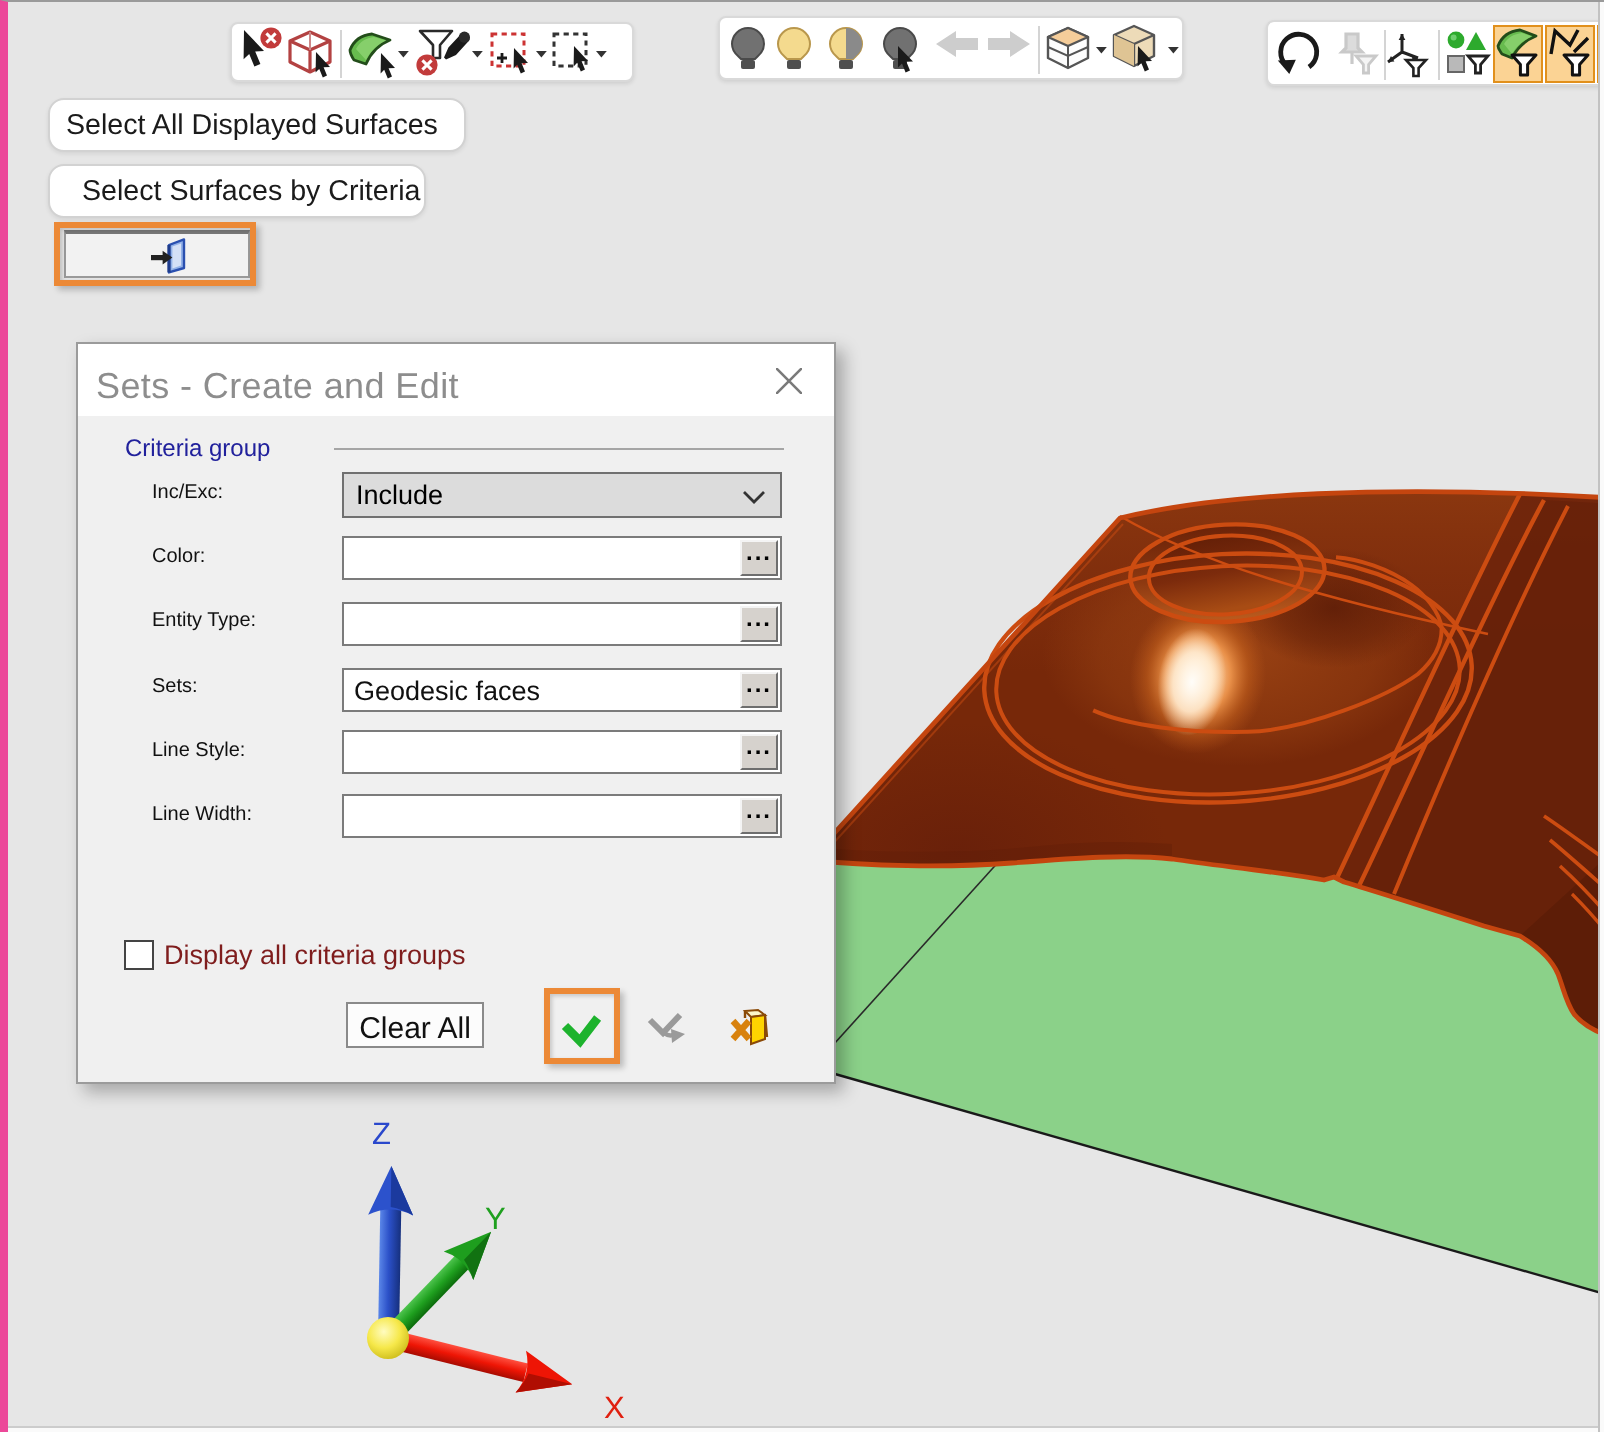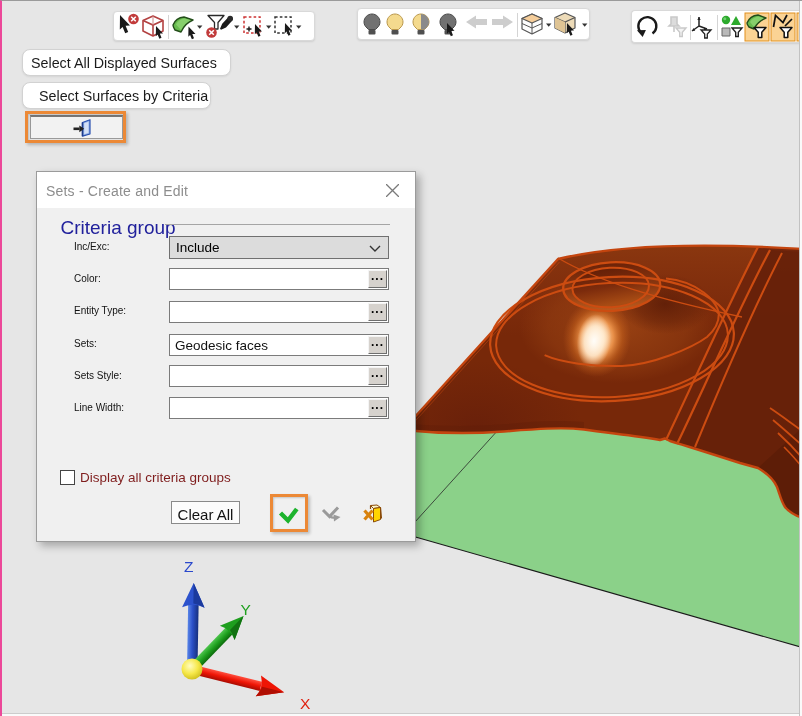--- a/index.html
+++ b/index.html
@@ -1,19 +1,19 @@
 <!DOCTYPE html>
 <html><head>
 <meta charset="utf-8">
 <style>
 * { margin:0; padding:0; box-sizing:border-box; }
 html,body { width:802px; height:716px; overflow:hidden; }
 body { font-family:"Liberation Sans", sans-serif; background:#e6e6e6; position:relative; }
 #stage { position:absolute; left:0; top:0; width:802px; height:716px;
-  border-top:1px solid #9a9a9a; border-left:2px solid #ec4899; background:#e6e6e6; }
+  border-top:1px solid #9a9a9a; border-left:4px solid #ec4899; background:#e6e6e6; }
 #rightedge { position:absolute; right:0; top:0; width:3px; height:716px;
   background:#fafafa; border-left:1px solid #c2c2c2; z-index:30; }
 #botedge { position:absolute; left:0; bottom:0; width:802px; height:3px;
   background:#fafafa; border-top:1px solid #cccccc; z-index:29; }
 .tbar { position:absolute; background:#fff; border:1px solid #d9d9d9; border-radius:4px;
   box-shadow:0 1px 2px rgba(0,0,0,0.10); z-index:5; }
 #tb1 { left:111px; top:10px; width:202px; height:30px; }
 #tb2 { left:355px; top:7px;  width:233px; height:32px; padding-top:1px; }
 #tb3 { left:629px; top:9px;  width:169px; height:33px; border-right:none; border-radius:4px 0 0 4px; padding-top:1px; }
 .cmdbtn { position:absolute; background:#fff; border:1px solid #d2d2d2; border-radius:8px;
@@ -23,22 +23,22 @@
 #btn2 { left:20px; top:81px; width:189px; height:27px;padding-left:16px; }
 #exitbtn { position:absolute; left:27.5px; top:113.5px; width:93px; height:24px; background:#f2f2f2;
   border:1px solid #9a9a9a; border-top:2px solid #787878; z-index:5; }
 .orange { position:absolute; border:3.5px solid #ec8936; z-index:6; background:transparent; box-shadow:2px 2px 3px rgba(0,0,0,0.22), inset 1px 1px 2px rgba(0,0,0,0.18); }
 #obox1 { left:22.5px; top:109.5px; width:101px; height:32px; }
 #obox2 { left:267.5px; top:492.5px; width:38px; height:38px; z-index:12; }
 #dlg { position:absolute; left:34px; top:170px; width:380px; height:371px;
   background:#f0f0f0; border:1px solid #9b9b9b; z-index:10;
   box-shadow:4px 4px 8px rgba(0,0,0,0.28); }
 #dlgtitle { position:absolute; left:0; top:0; width:100%; height:36px; background:#fff; }
-#dlgtitle span { position:absolute; left:9px; top:10.5px; font-size:14px; color:#8d8d8d; letter-spacing:0.2px; }
-#grouplbl { position:absolute; left:23.5px; top:45px; font-size:19px; color:#21219c; }
+#dlgtitle span { position:absolute; left:9px; top:10.5px; font-size:18px; color:#8d8d8d; letter-spacing:0.2px; }
+#grouplbl { position:absolute; left:23.5px; top:45px; font-size:12px; color:#21219c; }
 #groupline { position:absolute; left:128px; top:52px; width:225px; height:1px; background:#a5a5a5; }
 .rowlbl { position:absolute; left:37px; font-size:10px; color:#111; }
 .field { position:absolute; left:132px; width:220px; height:22px; background:#fff;
   border:1px solid #7b7b7b; font-size:13.5px; color:#111; padding:3px 2px 0 5px; }
 .dots { position:absolute; width:19px; height:18px; right:1px; top:1px;
   background:#d6d2cd; border:1px solid; border-color:#f4f4f4 #6e6e6e #6e6e6e #f4f4f4;
   color:#000; font-size:12px; line-height:10px; text-align:center; font-weight:bold; letter-spacing:1px;}
 #combo { position:absolute; left:132px; top:64px; width:220px; height:23px;
   background:#dcdcdc; border:1px solid #707070; font-size:13.5px; color:#000; padding:3px 11px 0 6px;}
 #combo svg { position:absolute; right:7px; top:8px; }
@@ -310,21 +310,21 @@
     <div class="rowlbl" style="top:101px">Color:</div>
     <div class="field" style="top:96px">
         <div class="dots">...</div>
       </div>
     <div class="rowlbl" style="top:133px">Entity Type:</div>
     <div class="field" style="top:129px">
         <div class="dots">...</div>
       </div>
     <div class="rowlbl" style="top:166px">Sets:</div>
     <div class="field" style="top:162px">Geodesic faces<div class="dots">...</div></div>
-    <div class="rowlbl" style="top:198px">Sets Style:</div>
+    <div class="rowlbl" style="top:198px">Line Style:</div>
     <div class="field" style="top:193px">
         <div class="dots">...</div>
       </div>
     <div class="rowlbl" style="top:230px">Line Width:</div>
     <div class="field" style="top:225px">
         <div class="dots">...</div>
       </div>
     <div id="chk"></div>
     <div id="chklbl">Display all criteria groups</div>
     <div id="clearall">Clear All</div>

